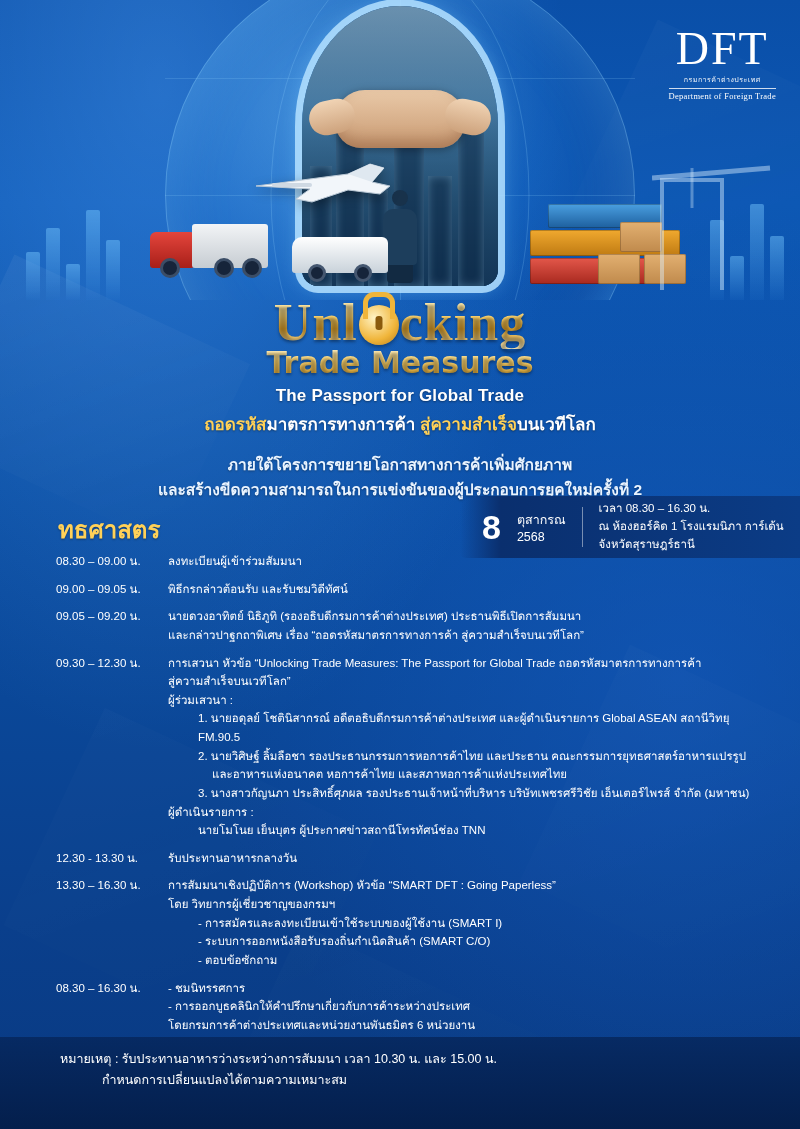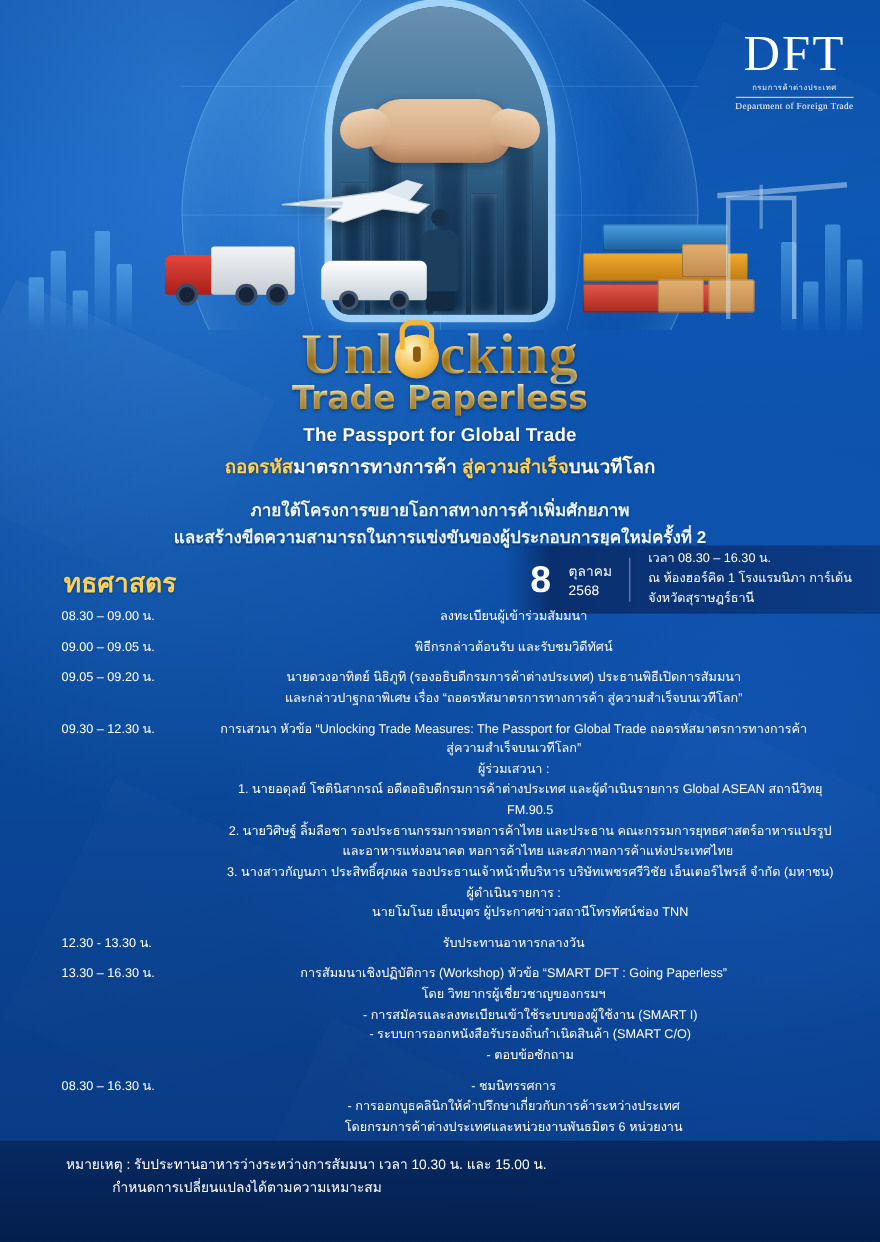--- a/index.html
+++ b/index.html
@@ -197,21 +197,21 @@
     text-shadow:0 1px 2px rgba(0,0,0,.35);
   }
 
   
   .schedule {
     position:absolute; left:56px; top:552px; right:34px;
     color:#ffffff; font-size:11.5px; line-height:1.62;
   }
   .row { display:flex; margin-bottom:2px; }
   .row .time { width:112px; flex:0 0 112px; font-size:11.5px; }
-  .row .desc { flex:1;text-align:center; }
+  .row .desc { flex:1; }
   .desc .cont { display:block; }
   .desc .indent2 { display:block; padding-left:30px; }
   .desc .indent3 { display:block; padding-left:44px; }
   .gap { height:7px; }
 
   
   .footer {
     position:absolute; left:0; right:0; bottom:0; height:92px;
     background: linear-gradient(180deg, rgba(6,40,95,0.9), rgba(4,30,75,0.98));
     color:#ffffff; font-size:12.5px; padding:12px 0 0 60px; line-height:1.7;
@@ -310,38 +310,38 @@
 
   <div class="dft">
     <div class="mark">DFT</div>
     <div class="thainame">กรมการค้าต่างประเทศ</div>
     <div class="rule"></div>
     <div class="eng">Department of Foreign Trade</div>
   </div>
 
   <div class="titleblock">
     <div class="unlocking"><span>Unl</span><span class="lockdot"></span><span>cking</span></div>
-    <div class="trade-measures">Trade Paperless</div>
+    <div class="trade-measures">Trade Measures</div>
     <div class="passport">The Passport for Global Trade</div>
     <div class="thai-sub"><span class="gold">ถอดรหัส</span><span>มาตรการทางการค้า </span><span class="gold">สู่ความสำเร็จ</span><span>บนเวทีโลก</span></div>
   </div>
 
   <div class="project-line">
     <div>ภายใต้โครงการขยายโอกาสทางการค้าเพิ่มศักยภาพ</div>
     <div>และสร้างขีดความสามารถในการแข่งขันของผู้ประกอบการยุคใหม่ครั้งที่ 2</div>
   </div>
 
   <div class="agenda-title">ทธศาสตร</div>
 
   <div class="datebar">
     <div style="text-align:center;">
       <div class="big">8</div>
     </div>
     <div>
-      <div class="m">ตุลาคม</div>
+      <div class="m">ตุสากรณ</div>
       <div class="y">2568</div>
     </div>
     <div class="divider"></div>
     <div class="right">
       <div>เวลา 08.30 – 16.30 น.</div>
       <div>ณ ห้องฮอร์คิด 1 โรงแรมนิภา การ์เด้น</div>
       <div>จังหวัดสุราษฎร์ธานี</div>
     </div>
   </div>
 

